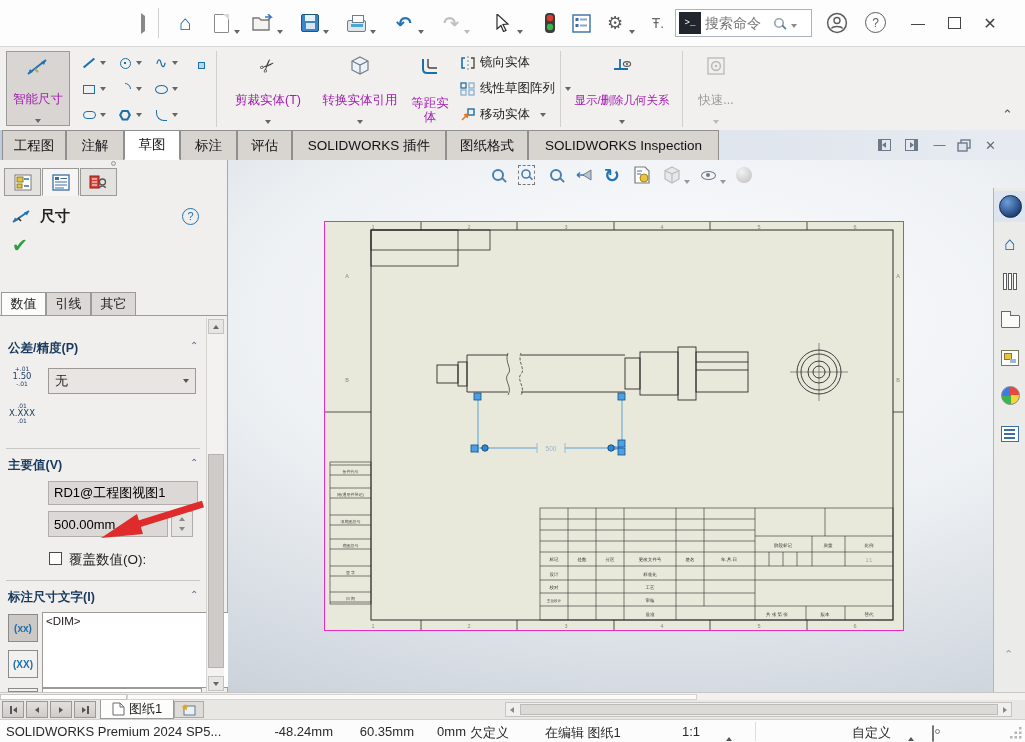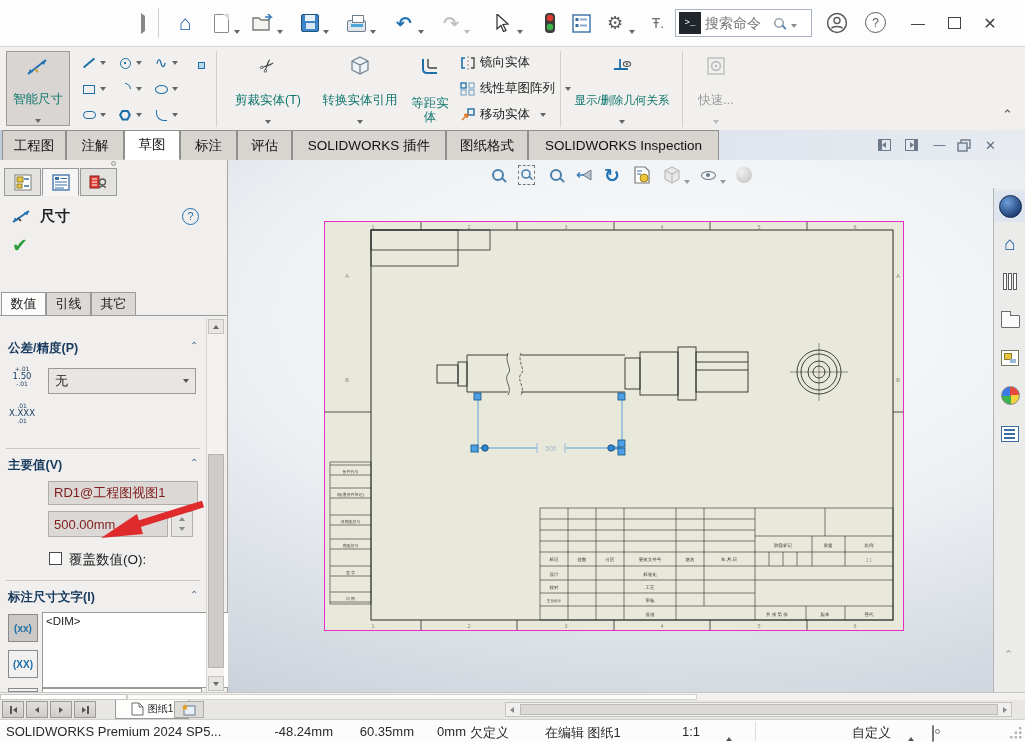--- a/index.html
+++ b/index.html
@@ -25,21 +25,21 @@
 .mag{width:12px;height:12px;border:2px solid #4a7fae;border-radius:50%;position:relative;display:inline-block}
 .mag::after{content:"";position:absolute;width:6px;height:2px;background:#4a7fae;transform:rotate(45deg);right:-5px;bottom:-2px}
 .circle-btn{width:21px;height:21px;border:1.6px solid #5c5c5c;border-radius:50%;display:flex;align-items:center;justify-content:center;color:#5c5c5c;font-size:12px}
 .winglyph{font-size:14px;color:#444}
 #search-box{position:absolute;left:675px;top:9px;width:137px;height:28px;border:1px solid #aab4c0;background:#fff;display:flex;align-items:center}
 #search-box .term{width:22px;height:22px;background:#20262c;color:#fff;font-size:9px;display:flex;align-items:center;justify-content:center;margin:0 4px 0 3px;font-family:"Liberation Mono",monospace}
 #search-box input{border:none;outline:none;width:68px;font-size:14px;color:#555;background:transparent}
 
 #ribbon{left:0;top:47px;width:1025px;height:83px;background:#f1f0ee}
 #smart-dim{left:6px;top:4px;width:64px;height:75px;background:#d8d5d2;border:1px solid #9a9a9a;display:flex;flex-direction:column;align-items:center;justify-content:space-between;padding:4px 0 2px}
-.rib-label{font-size:12.5px;color:#0f766e;text-align:center;line-height:14px}
+.rib-label{font-size:12.5px;color:#a21caf;text-align:center;line-height:14px}
 .sk-ico{position:absolute;width:18px;height:18px;display:flex;align-items:center;justify-content:center;color:#1d6fa8}
 .sk-car{position:absolute;width:8px;height:18px;display:flex;align-items:center;justify-content:center}
 .shp-rect{width:12px;height:9px;border:1.6px solid #1d6fa8}
 .shp-slot{width:13px;height:8px;border:1.6px solid #1d6fa8;border-radius:4px}
 .shp-circle{width:11px;height:11px;border:1.6px solid #1d6fa8;border-radius:50%;position:relative}
 .shp-circle::after{content:"";position:absolute;left:3.2px;top:3.2px;width:2px;height:2px;background:#1d6fa8}
 .shp-ellipse{width:13px;height:9px;border:1.6px solid #1d6fa8;border-radius:50%}
 .shp-line{width:14px;height:2px;background:#1d6fa8;transform:rotate(-40deg)}
 .shp-arc{width:12px;height:12px;border:1.6px solid transparent;border-top-color:#1d6fa8;border-radius:50%;transform:rotate(45deg)}
 .shp-poly{width:12px;height:11px;background:#fff;border:0;clip-path:polygon(25% 0,75% 0,100% 50%,75% 100%,25% 100%,0 50%);background:#1d6fa8;position:relative}
@@ -67,21 +67,21 @@
 .helpc{width:17px;height:17px;border:1.4px solid #2373b4;border-radius:50%;color:#2373b4;font-size:11px;display:flex;align-items:center;justify-content:center}
 .subtab{position:absolute;top:132px;height:24px;border:1px solid #9a9a9a;background:#dbd8d5;display:flex;align-items:center;justify-content:center;font-size:13px}
 .subtab.active{background:#fcfcfb;border-bottom-color:#fcfcfb}
 .sec-h{font-size:12.5px;font-weight:bold;color:#17395e}
 .chev{font-size:10px;color:#55708e}
 .dd{position:absolute;height:26px;background:#e8e5e2;border:1px solid #9c9a97;display:flex;align-items:center;justify-content:space-between;padding:0 6px;font-size:13px;color:#222}
 .dd .car{border-top-color:#555}
 .tolico{position:absolute;width:40px;text-align:center;color:#17395e;font-family:"DejaVu Sans",sans-serif}
 .tolico .s{font-size:6px;line-height:6px;display:block}
 .tolico .m{font-size:8.5px;line-height:9px;display:block}
-.field{position:absolute;height:24px;background:#dbd8d5;border:1px solid #b0aeab;display:flex;align-items:center;padding:0 5px;font-size:13px;color:#7f1d1d}
+.field{position:absolute;height:24px;background:#dbd8d5;border:1px solid #b0aeab;display:flex;align-items:center;padding:0 5px;font-size:13px;color:#000000}
 .spin{position:absolute;width:22px;height:26px;border:1px solid #b0aeab;background:#e6e4e1;display:flex;flex-direction:column;align-items:center;justify-content:space-evenly}
 .cbx{position:absolute;width:13px;height:13px;border:1.4px solid #4a4a4a;background:#fff}
 .pbtn{position:absolute;left:8px;width:30px;height:28px;border:1px solid #8a8a8a;background:#f2f1ef;display:flex;align-items:center;justify-content:center;color:#1d6fa8;font-size:10px;font-weight:bold}
 .pbtn.pressed{background:#cbc8c5}
 #dimtext{position:absolute;left:42px;top:452px;width:192px;height:76px;background:#fff;border:1px solid #9c9a97;font-size:11.5px;color:#222;padding:2px 3px}
 #pscroll{position:absolute;left:206px;top:158px;width:18px;height:374px;background:#f3f2f0;border-left:1px solid #d5d3d0}
 .sbtn{position:absolute;left:1px;width:16px;height:15px;background:#e8e6e3;border:1px solid #c4c2bf;display:flex;align-items:center;justify-content:center}
 #pthumb{position:absolute;left:1px;top:136px;width:16px;height:214px;background:#cecbc8;border:1px solid #b5b3b0}
 #flyout{position:absolute;left:228px;top:236px;width:12px;height:48px;background:#f0efed;border:1px solid #a8a6a3;border-left:none;border-radius:0 6px 6px 0;display:flex;align-items:center;justify-content:center}
 .dot{width:5px;height:5px;border:1px solid #9a9a9a;border-radius:50%;background:#e4e2df}
@@ -104,21 +104,21 @@
 .ball4{width:19px;height:19px;border-radius:50%;border:1px solid #888;background:conic-gradient(#e8483c 0 25%,#f5d33c 0 50%,#3cb44b 0 75%,#3c7ae8 0 100%)}
 .listic{width:18px;height:16px;border:1.5px solid #3a6ea5;background:#fff;position:relative}
 .listic::before{content:"";position:absolute;left:2px;top:2px;width:11px;height:2px;background:#3a6ea5;box-shadow:0 4px 0 #3a6ea5,0 8px 0 #3a6ea5}
 .palette{width:18px;height:16px;border:1.5px solid #7a7a5a;background:#fff;position:relative}
 .palette::before{content:"";position:absolute;left:2px;top:2px;width:6px;height:5px;background:#e8c53c;border:1px solid #8a7a2a}
 .palette::after{content:"";position:absolute;right:2px;bottom:2px;width:6px;height:4px;background:#9ab8d8}
 
 #hstrip{left:0;top:692px;width:1025px;height:8px;background:#f2f1ef;border-top:1px solid #c8c6c3}
 #navrow{left:0;top:700px;width:1025px;height:19px;background:#e9e7e4}
 .navbtn{position:absolute;top:1px;width:22px;height:17px;background:linear-gradient(#e2e0dd,#cfccc8);border:1px solid #9a9a9a;display:flex;align-items:center;justify-content:center;gap:1px}
-#sheettab{position:absolute;left:115px;top:0;width:74px;height:19px;background:#fdfdfc;border:1px solid #9a9a9a;border-top:none;display:flex;align-items:center;justify-content:center;gap:4px;font-size:10px}
+#sheettab{position:absolute;left:100px;top:0;width:74px;height:19px;background:#fdfdfc;border:1px solid #9a9a9a;border-top:none;display:flex;align-items:center;justify-content:center;gap:4px;font-size:13px}
 #addsheet{position:absolute;left:174px;top:1px;width:30px;height:17px;background:#dedcd8;border:1px solid #adaba8;display:flex;align-items:center;justify-content:center}
 #gscroll{position:absolute;left:505px;top:2px;width:507px;height:15px;background:#f0efee;border:1px solid #c6c4c1;display:flex;align-items:center;justify-content:space-between}
 #gthumb{position:absolute;left:14px;top:1px;width:478px;height:11px;background:#dcdad7;border:1px solid #bdbbb8}
 
 #statusbar{left:0;top:719px;width:1025px;height:23px;background:#fcfcfc;border-top:1px solid #d0d0d0;font-size:13px;color:#2a2a2a}
 .sb{position:absolute;top:4px;white-space:nowrap}
 .tagic{width:15px;height:11px;border:1.4px solid #777;border-radius:1px;position:relative;transform:rotate(-12deg);background:#f4f2e8}
 .tagic::before{content:"";position:absolute;left:2px;top:3px;width:3px;height:3px;border:1px solid #777;border-radius:50%}
 
 #wm{left:95px;top:158px;width:270px;pointer-events:none;z-index:40}

